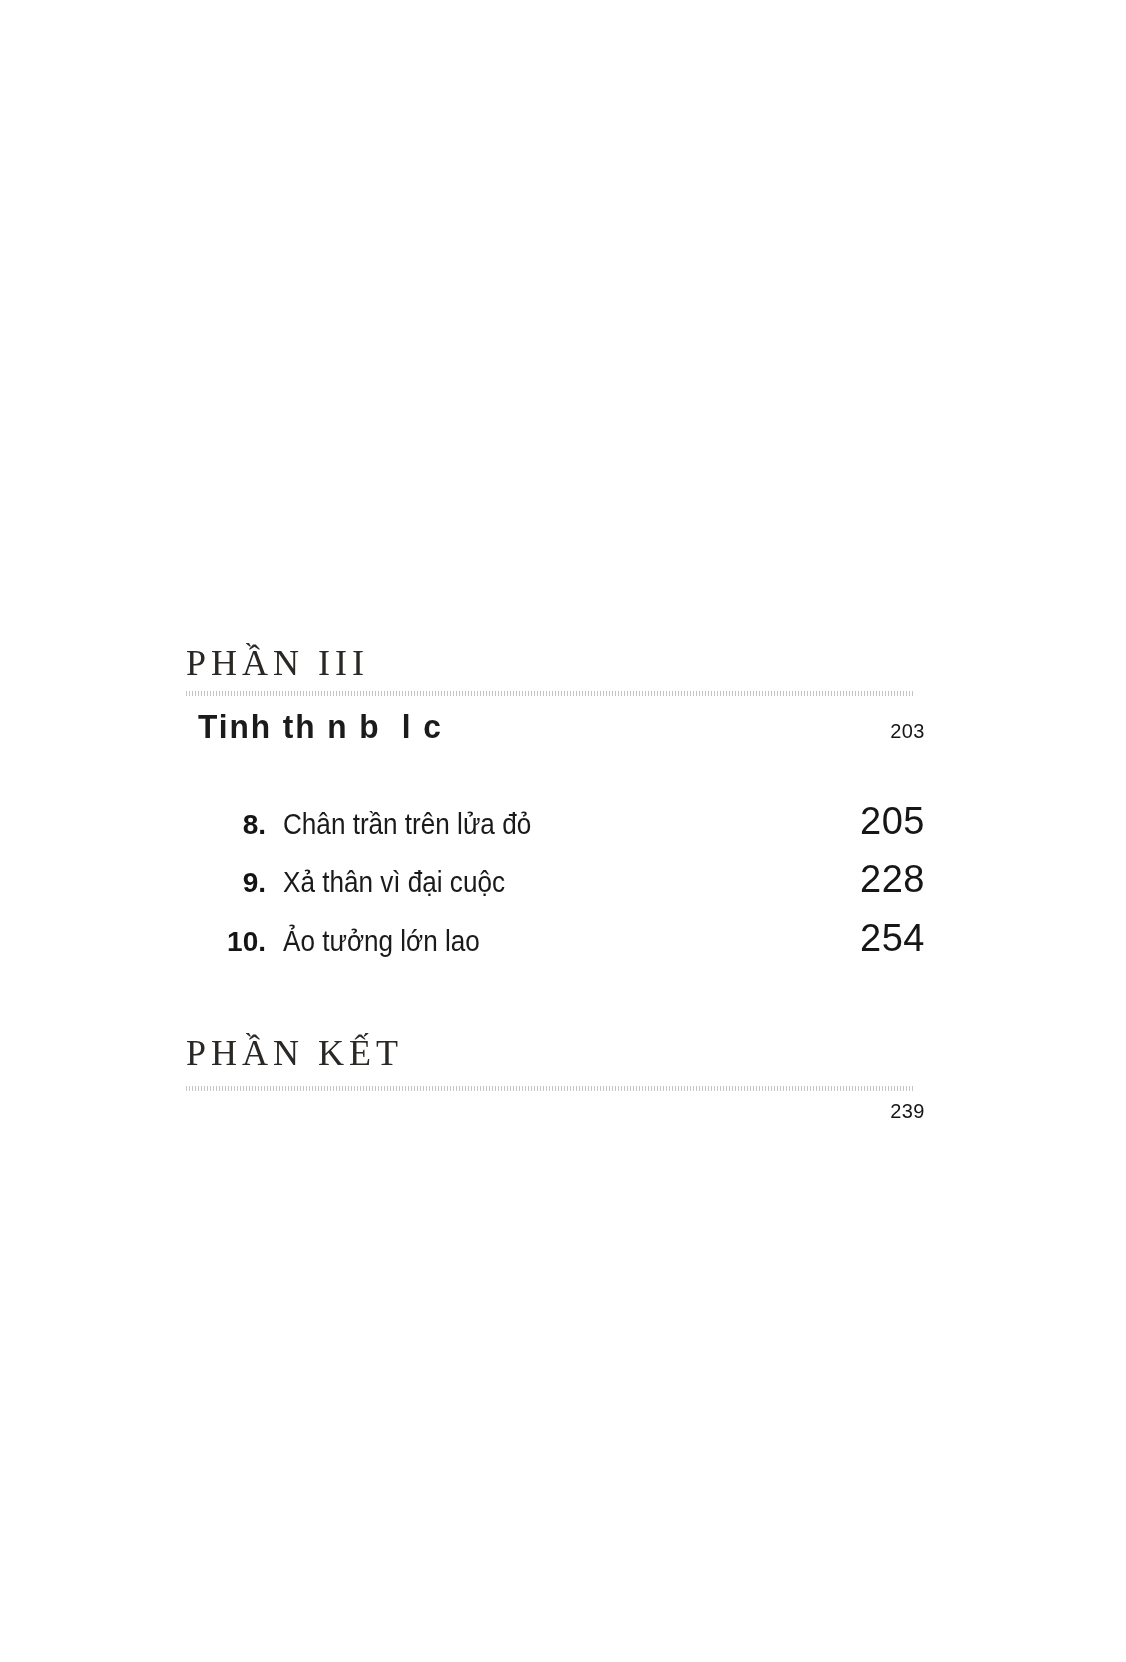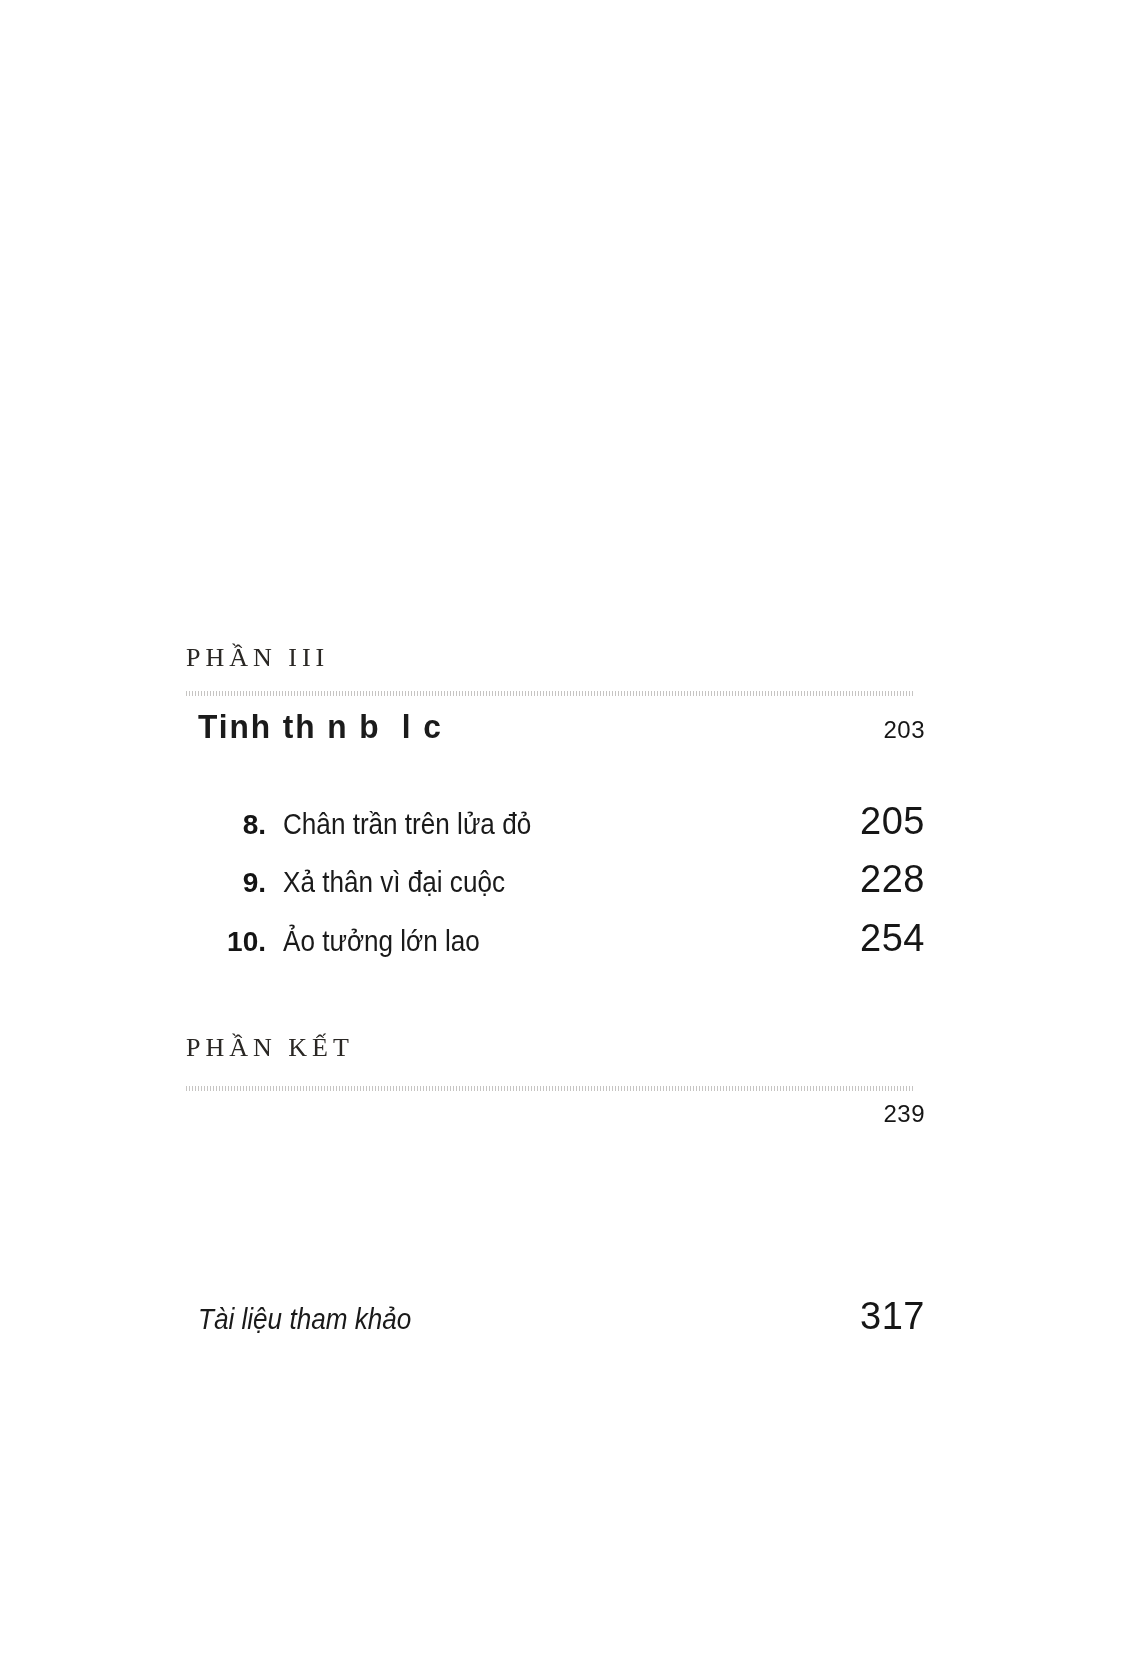--- a/index.html
+++ b/index.html
@@ -15,21 +15,21 @@
     background: #ffffff;
     overflow: hidden;
     font-family: "Liberation Sans", sans-serif;
     color: #1e1e1e;
   }
   .abs { position: absolute; }
 
   
   .part-label {
     font-family: "Liberation Serif", serif;
-    font-size: 26px;
+    font-size: 36px;
     letter-spacing: 5px;
     color: #2a2724;
     line-height: 1;
     white-space: pre;
   }
 
   
   .dotted-rule {
     height: 5px;
     background: repeating-linear-gradient(to right,
@@ -55,21 +55,21 @@
     transform: scaleX(0.96);
     transform-origin: left center;
   }
   .spacer { flex: 1 1 auto; }
 
   .page-num {
     font-size: 38px;
     color: #161616;
     letter-spacing: 0.5px;
   }
-  .sec-page-num { font-size: 24px; }
+  .sec-page-num { font-size: 20px; }
 
   .ch-num {
     width: 68px;
     text-align: right;
     font-weight: bold;
     font-size: 28px;
     flex: 0 0 auto;
     color: #141414;
   }
   .ch-title {
@@ -133,19 +133,14 @@
   <div class="abs dotted-rule" style="left:186px; top:1086px; width:727px;"></div>
 
   <div class="abs row" style="left:186px; top:1100px;">
     <span class="sec-title"></span>
     <span class="spacer"></span>
     <span class="page-num sec-page-num">239</span>
   </div>
 
 
 
-  <div class="abs row" style="left:186px; top:1295px;">
-    <span class="bm-title">Tài liệu tham khảo</span>
-    <span class="spacer"></span>
-    <span class="page-num">317</span>
-  </div>
 
 </div>
 
 </body></html>

